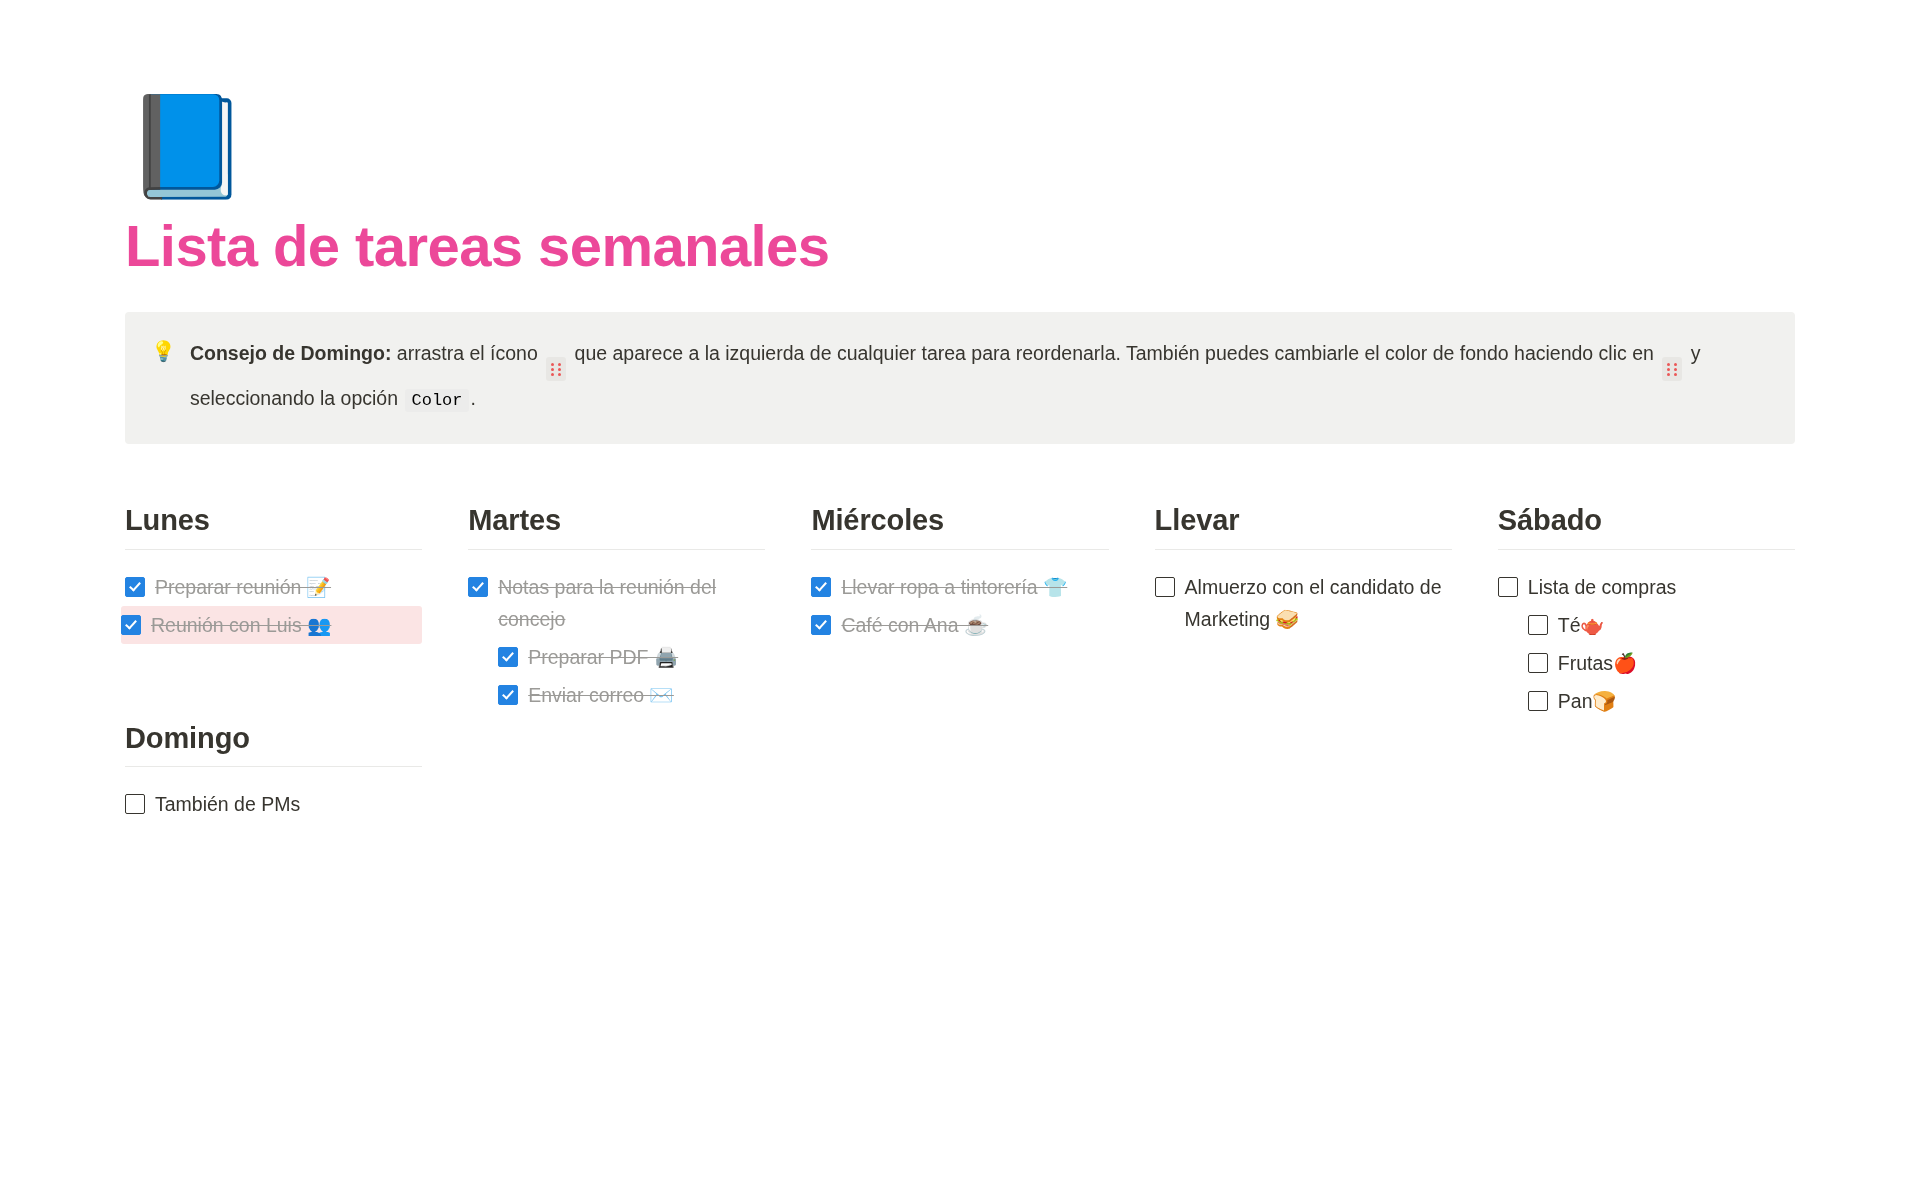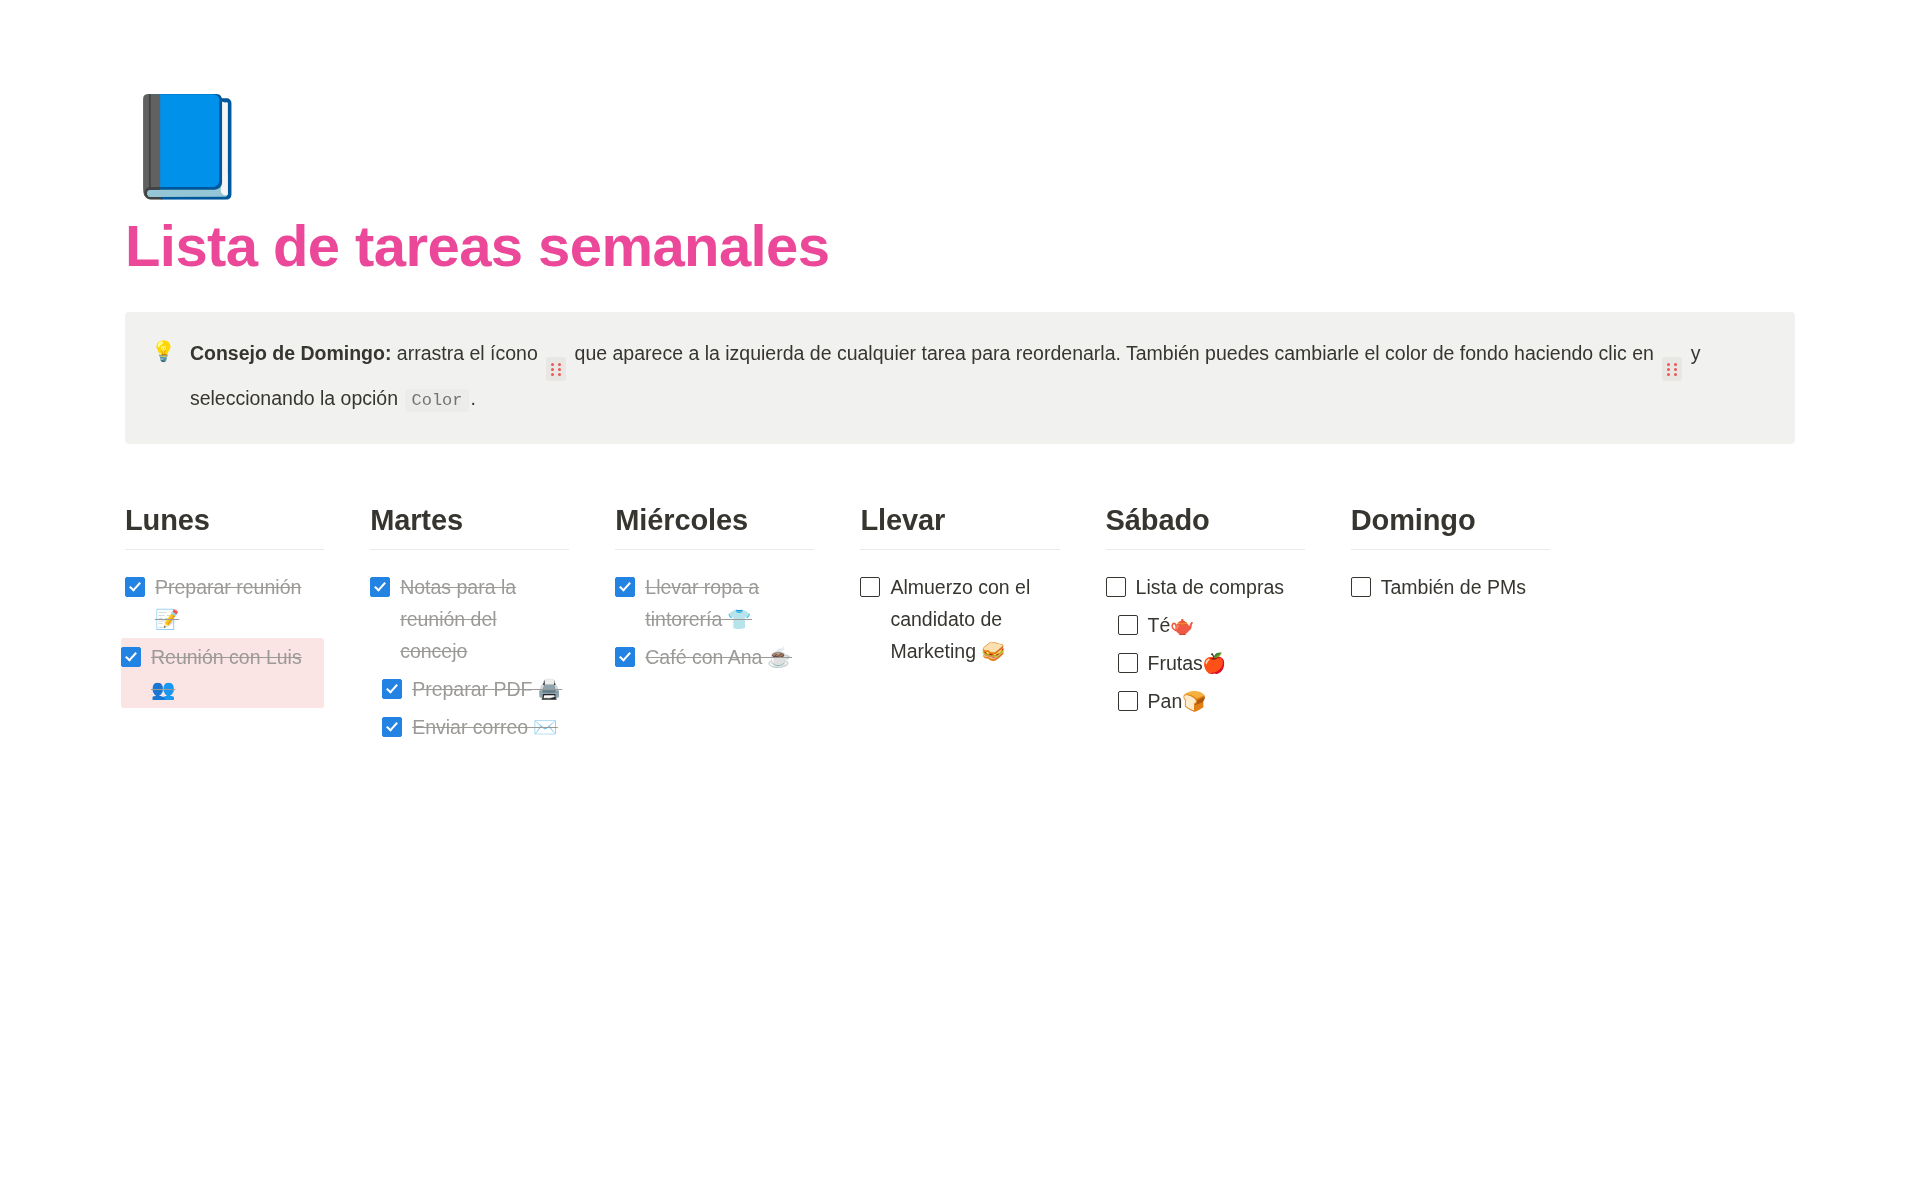--- a/index.html
+++ b/index.html
@@ -85,31 +85,31 @@
     width: 3px;
     height: 3px;
     border-radius: 50%;
     background: #eb5757;
     margin: 1px 2px;
     display: block;
   }
   .code {
     font-family: "Liberation Mono", monospace;
     background: #ececeb;
-    color: #737373;
+    color: #000000;
     font-size: 17px;
     border-radius: 3px;
     padding: 2px 6px;
     margin: 0 2px;
   }
 
   
   .week {
     display: grid;
-    grid-template-columns: repeat(7, 1fr);
+    grid-template-columns: repeat(5, 1fr);
     column-gap: 46px;
     align-items: start;
   }
   .day-col { min-width: 0; }
   .day-title {
     font-size: 29px;
     font-weight: bold;
     line-height: 1.25;
     color: #37352f;
     margin: 0 0 10px 0;
@@ -125,21 +125,21 @@
   .todo {
     display: flex;
     align-items: flex-start;
     gap: 10px;
     padding: 3px 4px 3px 0;
     font-size: 19.5px;
     line-height: 32px;
     color: #37352f;
     border-radius: 3px;
   }
-  .todo.indent { margin-left: 12px; justify-content: flex-end; }
+  .todo.indent { margin-left: 30px; justify-content: flex-end; }
   .todo.pink { background: #fbe4e4; padding-left: 0; margin-left: -4px; }
 
   .cb {
     box-sizing: border-box;
     width: 20px;
     height: 20px;
     flex: 0 0 20px;
     margin-top: 6px;
     border-radius: 2px;
     position: relative;

